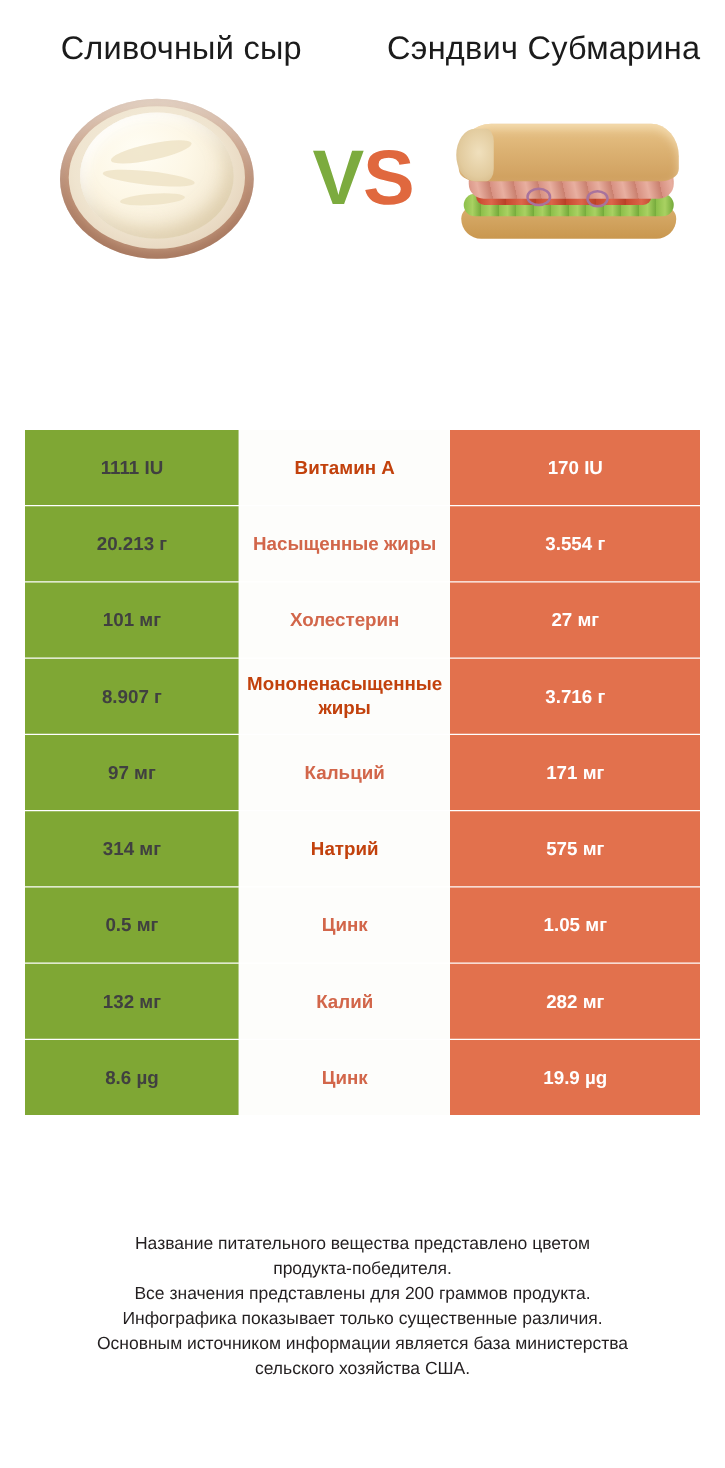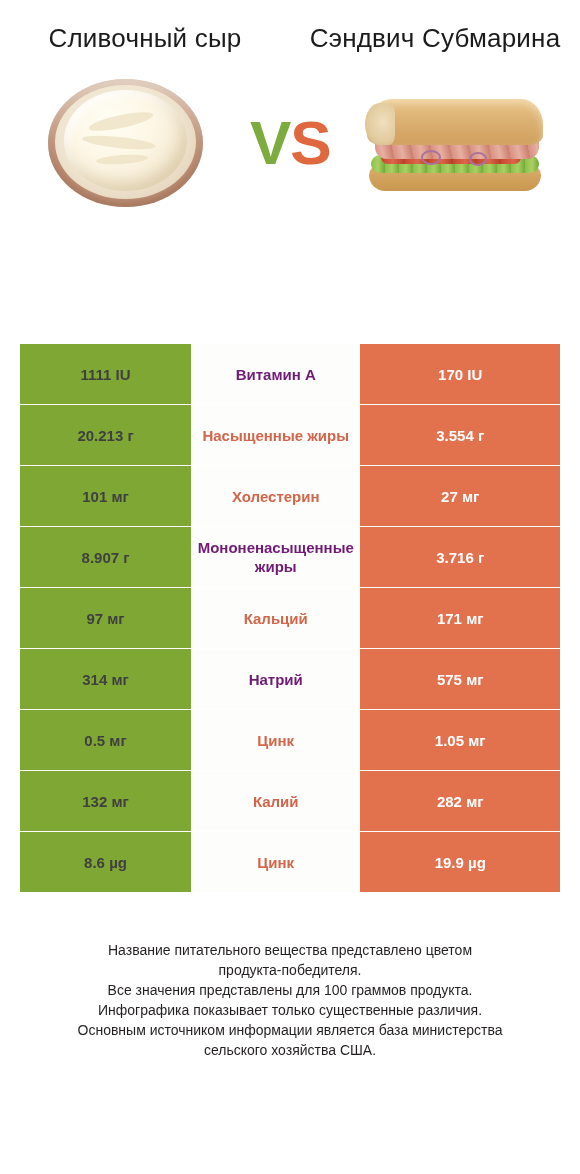--- a/index.html
+++ b/index.html
@@ -207,28 +207,28 @@
     white-space: nowrap;
   }
   .cell-mid.wrap {
     white-space: normal;
   }
   .cell-right {
     width: 210px;
     background: #E2714D;
     color: #ffffff;
   }
-  .win-green { color: #701a75; text-align: center; }
+  .win-green { color: #c2410c; text-align: center; }
   .win-orange { color: #D2664A; }
 
   
   .footer {
     position: absolute;
     left: 0;
-    top: 940px;
+    top: 984px;
     width: 580px;
     text-align: center;
     font-size: 14px;
     line-height: 20px;
     color: #231f20;
     font-family: "Liberation Sans", sans-serif;
     padding: 0 18px;
     box-sizing: border-box;
   }
   .footer div { white-space: nowrap; }
@@ -330,17 +330,17 @@
     <div class="cell cell-left">8.6 µg</div>
     <div class="cell cell-mid win-orange">Цинк</div>
     <div class="cell cell-right">19.9 µg</div>
   </div>
 
 </div>
 
 <div class="footer">
   <div>Название питательного вещества представлено цветом</div>
   <div>продукта-победителя.</div>
-  <div>Все значения представлены для 100 граммов продукта.</div>
+  <div>Все значения представлены для 200 граммов продукта.</div>
   <div>Инфографика показывает только существенные различия.</div>
   <div>Основным источником информации является база министерства</div>
   <div>сельского хозяйства США.</div>
 </div>
 
 </body></html>

